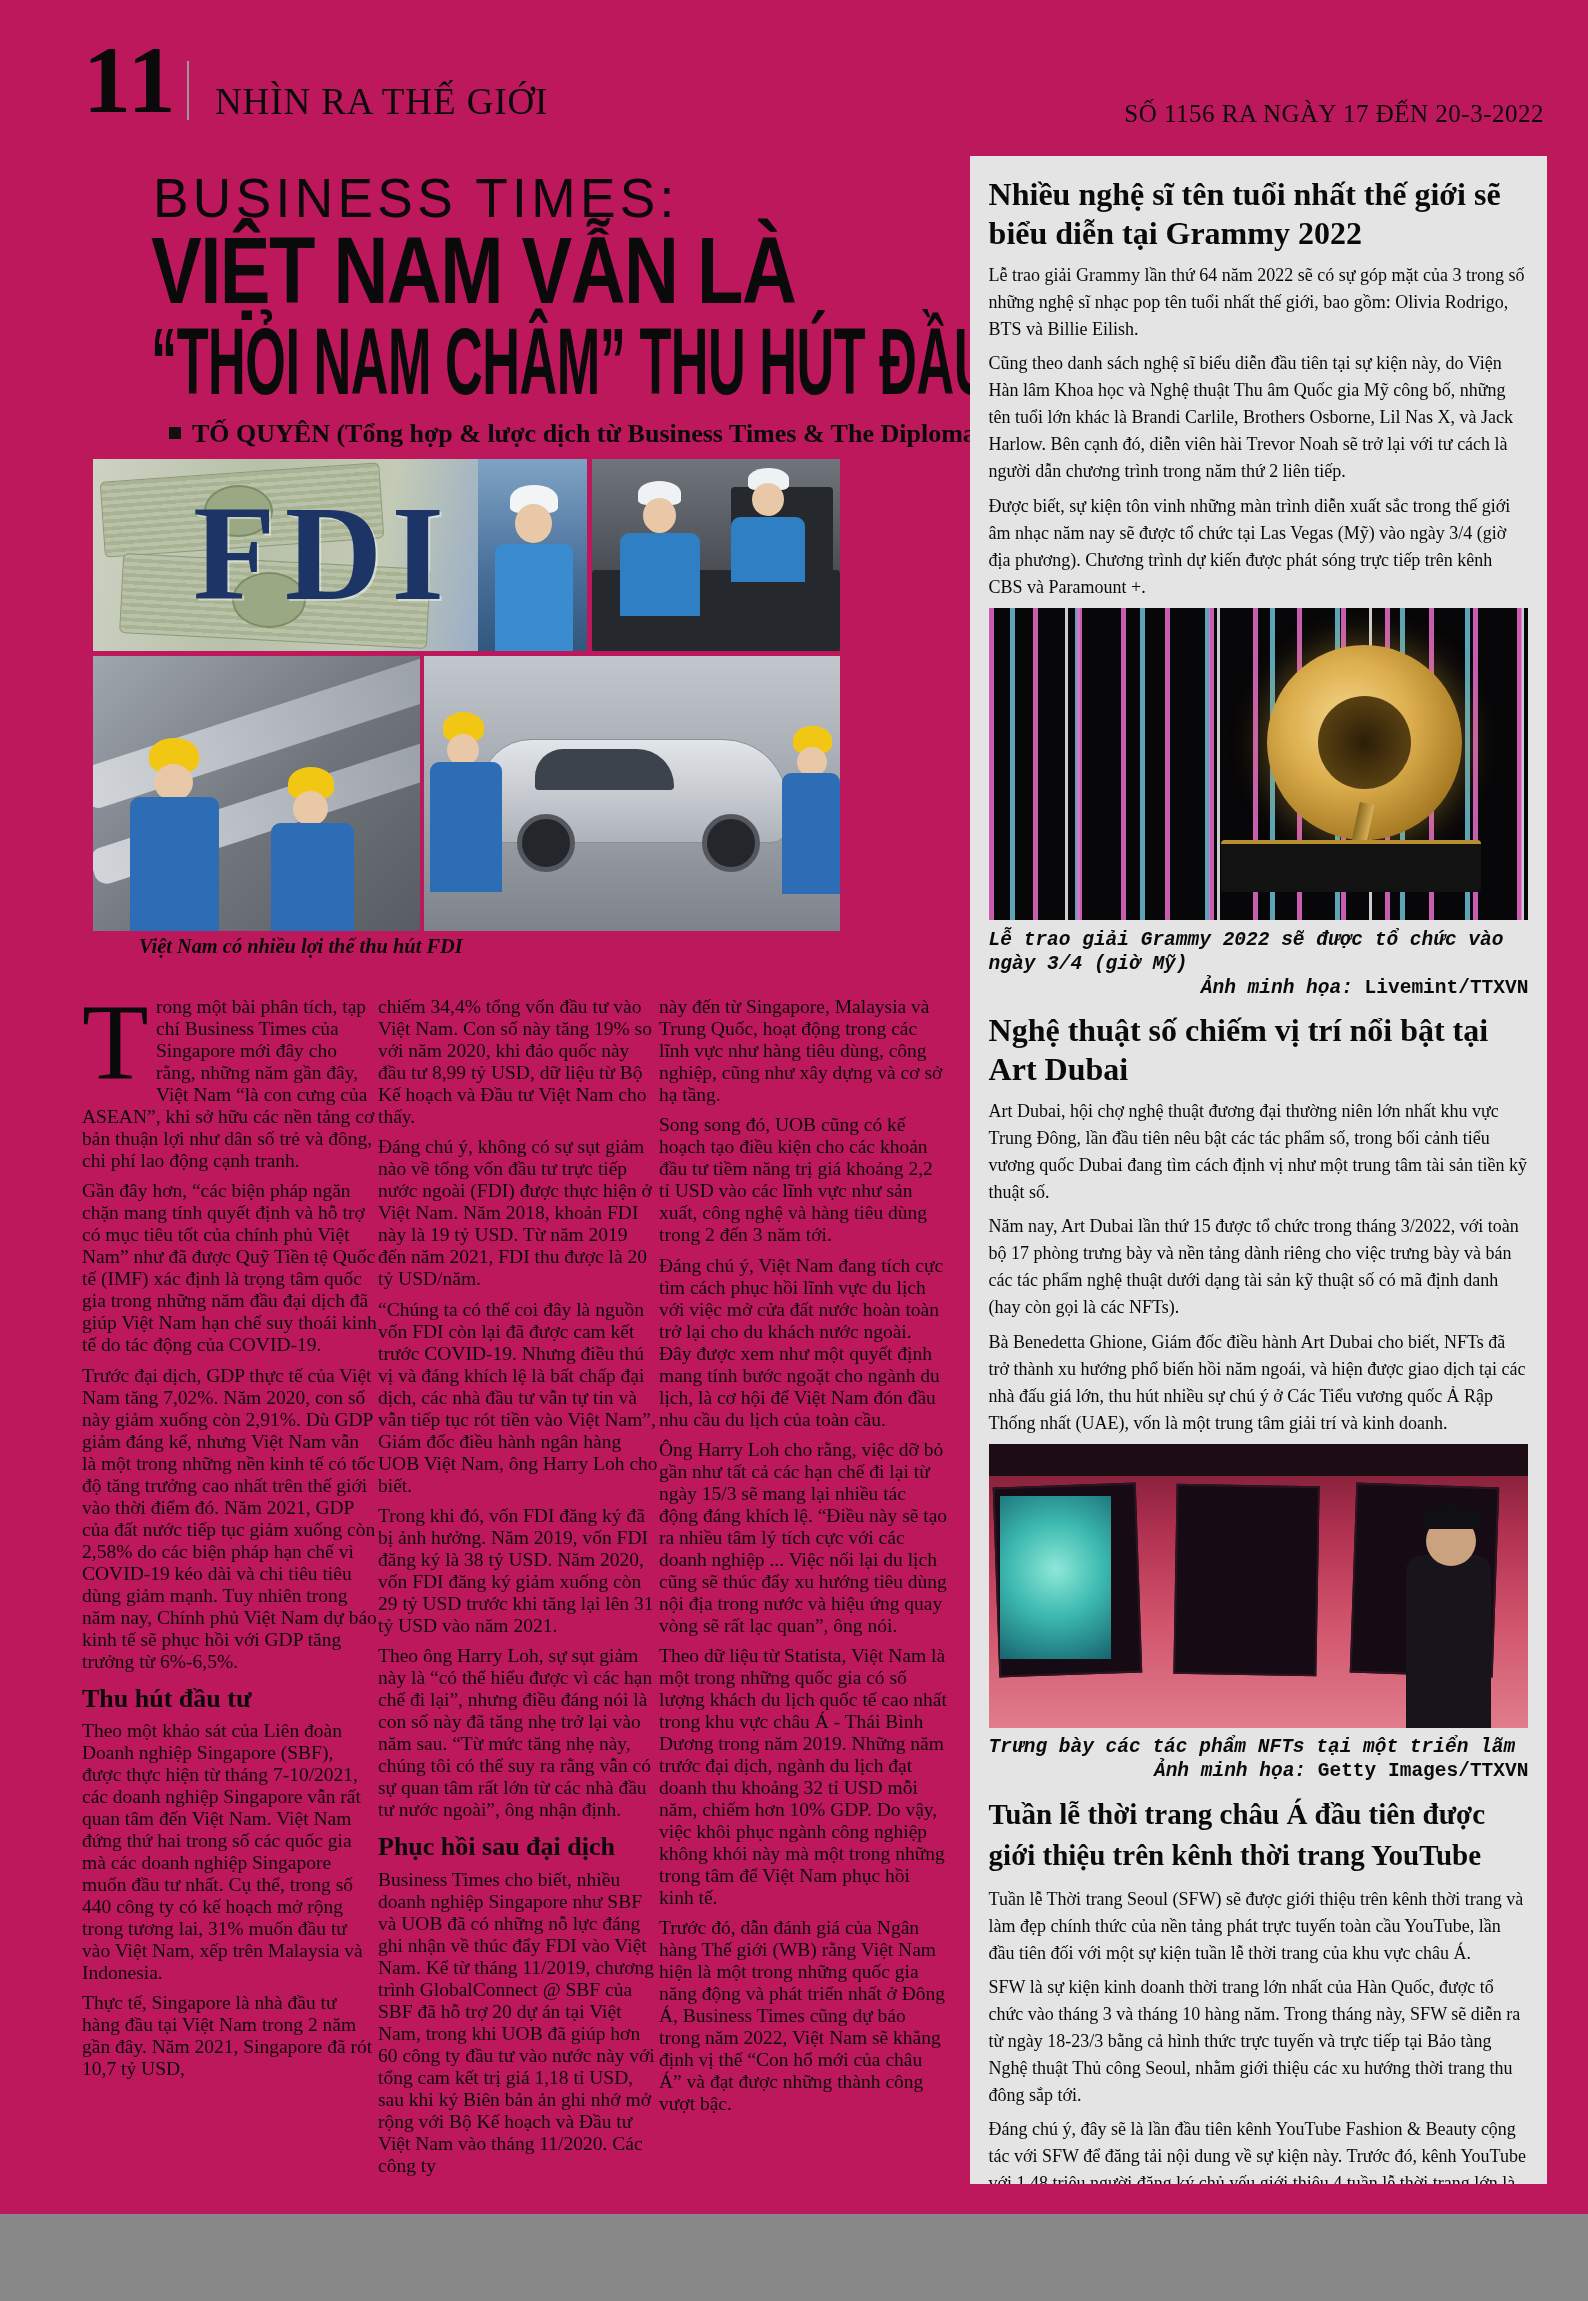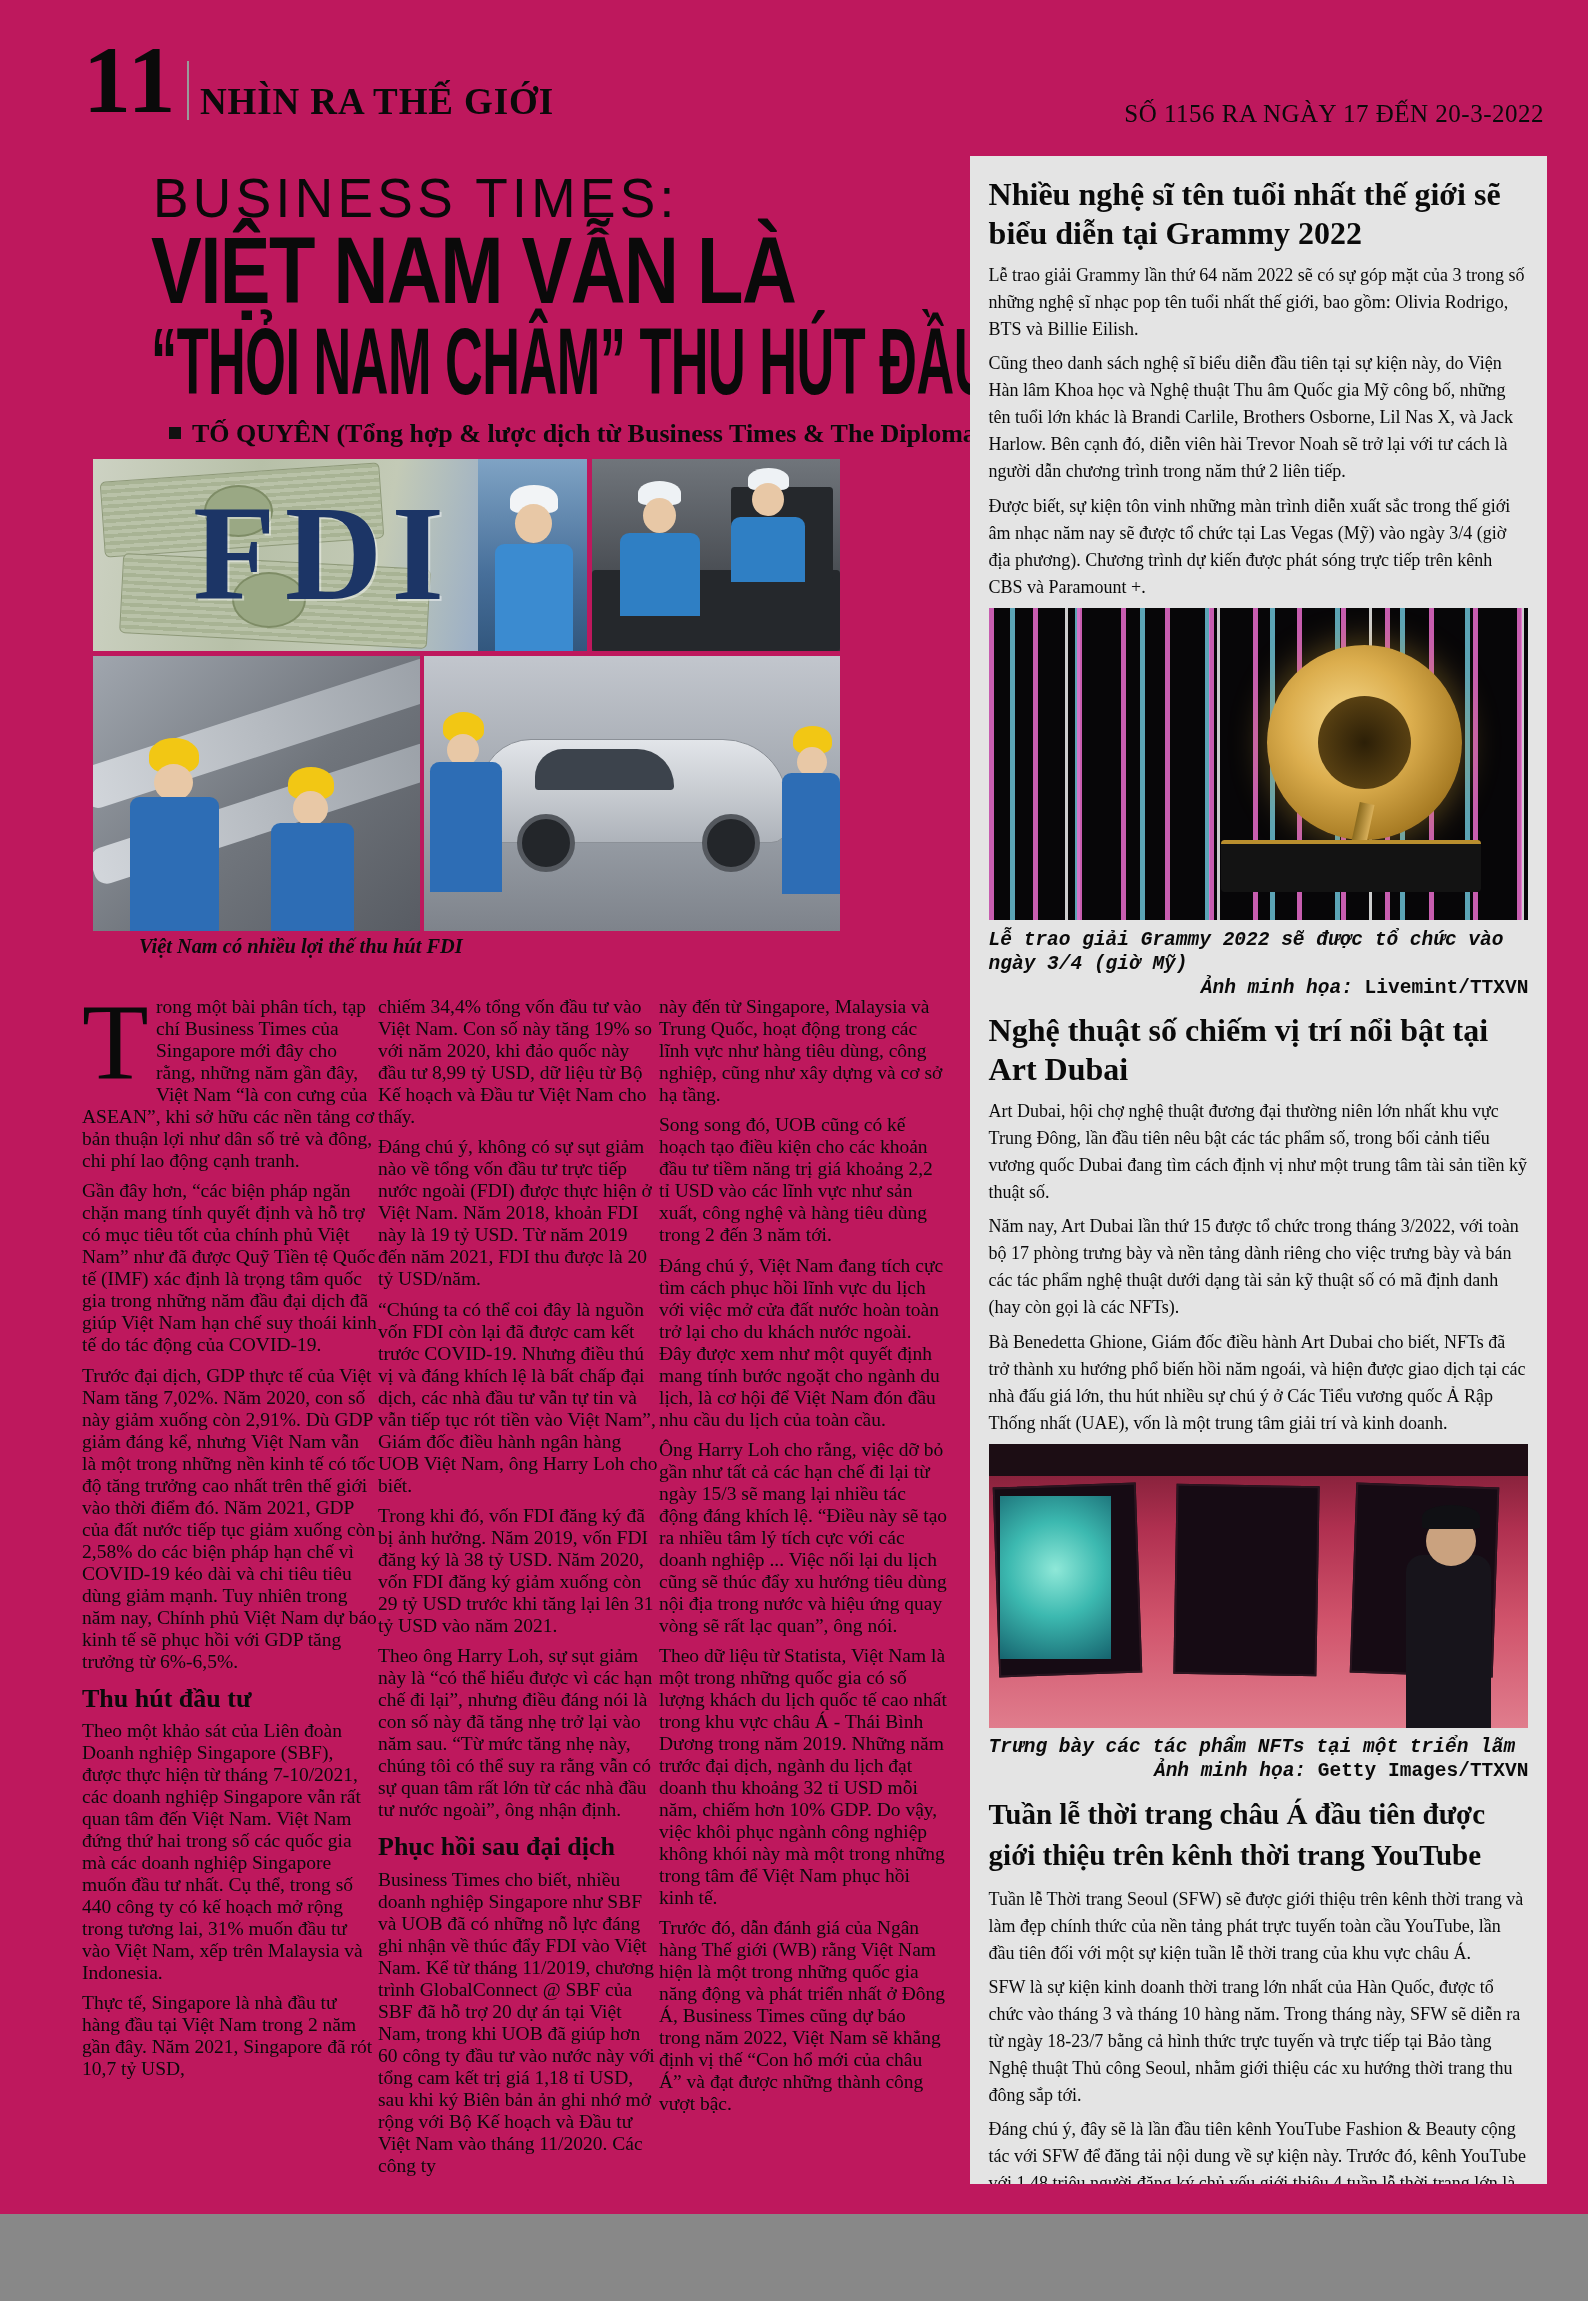--- a/index.html
+++ b/index.html
@@ -3,21 +3,21 @@
 <meta charset="utf-8">
 <style>
   html,body{margin:0;padding:0;background:#888;}
   .page{position:relative;width:1589px;height:2214px;background:#be185d;margin:0 auto;
         font-family:"Liberation Serif",serif;color:#0a0a0a;overflow:hidden;}
   .abs{position:absolute;}
 
   
   .page-num{left:83px;top:32px;font-size:96px;font-weight:bold;letter-spacing:1.9px;line-height:1;}
   .hdr-rule{left:187px;top:61px;width:1.9px;height:59px;background:#9a9a9a;}
-  .section-title{left:200px;top:80px;font-size:37px;letter-spacing:0.9px;font-weight:bold;}
+  .section-title{left:215px;top:80px;font-size:37px;letter-spacing:0.9px;}
   .issue-info{right:45px;top:100px;font-size:25px;letter-spacing:0.5px;}
 
   
   .kicker{left:153px;top:165px;font-family:"Liberation Sans",sans-serif;font-size:56px;
           letter-spacing:4.6px;transform:scaleX(.95);transform-origin:left top;white-space:nowrap;}
   .hl{left:151px;font-family:"Liberation Sans",sans-serif;font-weight:bold;white-space:nowrap;
       transform-origin:left top;line-height:1;}
   .hl1{top:223px;font-size:95px;transform:scaleX(.80);letter-spacing:-1.9px;}
   .hl2{top:314px;font-size:95px;transform:scaleX(.55);letter-spacing:-0.9px;}
   .byline{left:169px;top:419px;font-size:26px;font-weight:bold;}
@@ -219,21 +219,21 @@
       <div class="nft-person-head"></div>
       <div class="nft-person-cap"></div>
     </div>
     <div class="sb-cap">
       <span>Trưng bày các tác phẩm NFTs tại một triển lãm</span>
       <span class="credit"><span>Ảnh minh họa:</span> <span class="agency">Getty Images/TTXVN</span></span>
     </div>
 
     <h2 class="h3big">Tuần lễ thời trang châu Á đầu tiên được giới thiệu trên kênh thời trang YouTube</h2>
     <p>Tuần lễ Thời trang Seoul (SFW) sẽ được giới thiệu trên kênh thời trang và làm đẹp chính thức của nền tảng phát trực tuyến toàn cầu YouTube, lần đầu tiên đối với một sự kiện tuần lễ thời trang của khu vực châu Á.</p>
-    <p>SFW là sự kiện kinh doanh thời trang lớn nhất của Hàn Quốc, được tổ chức vào tháng 3 và tháng 10 hàng năm. Trong tháng này, SFW sẽ diễn ra từ ngày 18-23/7 bằng cả hình thức trực tuyến và trực tiếp tại Bảo tàng Nghệ thuật Thủ công Seoul, nhằm giới thiệu các xu hướng thời trang thu đông sắp tới.</p>
+    <p>SFW là sự kiện kinh doanh thời trang lớn nhất của Hàn Quốc, được tổ chức vào tháng 3 và tháng 10 hàng năm. Trong tháng này, SFW sẽ diễn ra từ ngày 18-23/3 bằng cả hình thức trực tuyến và trực tiếp tại Bảo tàng Nghệ thuật Thủ công Seoul, nhằm giới thiệu các xu hướng thời trang thu đông sắp tới.</p>
     <p>Đáng chú ý, đây sẽ là lần đầu tiên kênh YouTube Fashion &amp; Beauty cộng tác với SFW để đăng tải nội dung về sự kiện này. Trước đó, kênh YouTube với 1,48 triệu người đăng ký chủ yếu giới thiệu 4 tuần lễ thời trang lớn là New York, London, Milan và Paris.</p>
     <div class="sb-author">
       <div>THANH NGÂN</div>
       <div>(Lược dịch từ AP, Yonhap &amp; AFP)</div>
     </div>
   </div>
 
 </div>
 
 

